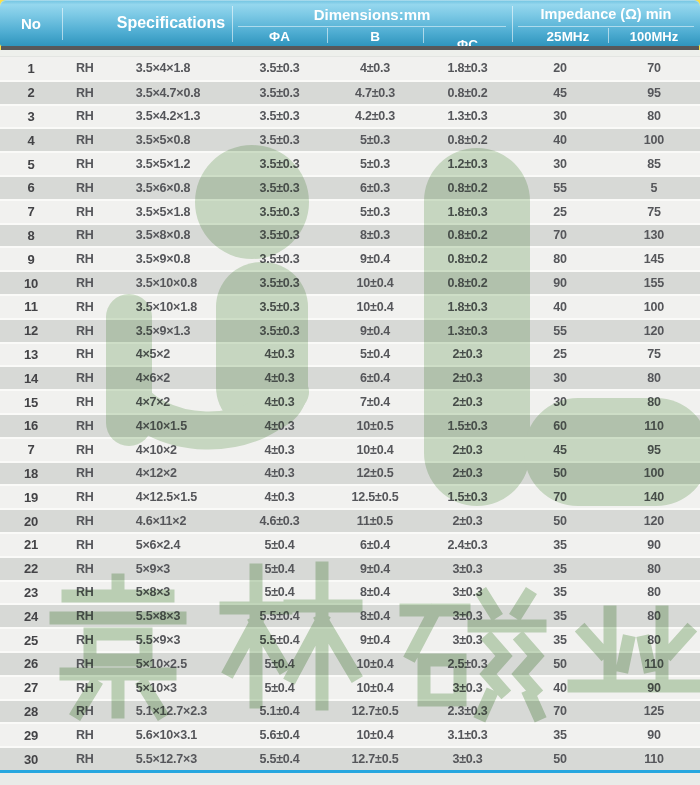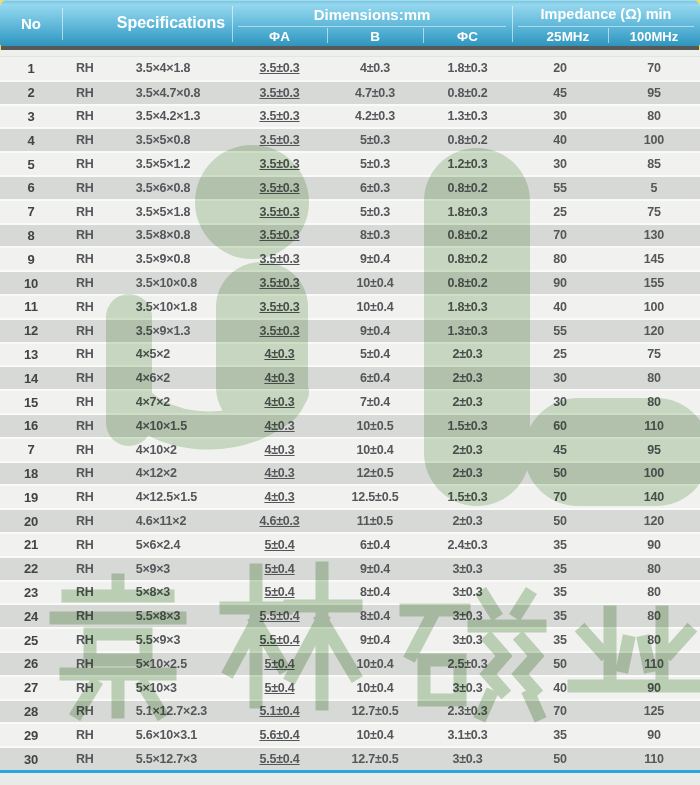--- a/index.html
+++ b/index.html
@@ -21,21 +21,21 @@
   }
   .thead-strip{position:absolute;left:1px;top:46px;width:698px;height:4px;background:#57585a;}
   .thead-gap{position:absolute;left:0;top:50px;width:700px;height:6px;background:#eef0ec;}
   .hcell{position:absolute;color:#ffffff;font-weight:bold;display:flex;align-items:center;justify-content:center;text-align:center;}
   .h-no{left:0;top:0;width:62px;height:46px;font-size:15px;}
   .h-spec{left:62px;top:0;width:170px;height:46px;font-size:16px;padding-left:24px;}
   .h-dim{left:232px;top:2px;width:280px;height:24px;font-size:15px;}
   .h-imp{left:512px;top:2px;width:188px;height:24px;font-size:14.5px;}
   .h-a{left:232px;top:26px;width:95px;height:20px;font-size:13.5px;}
   .h-b{left:327px;top:26px;width:96px;height:20px;font-size:13.5px;}
-  .h-c{left:423px;top:26px;width:89px;height:20px;font-size:13.5px;}
+  .h-c{left:423px;top:34px;width:89px;height:20px;font-size:13.5px;}
   .h-f25{left:512px;top:26px;width:96px;height:20px;font-size:13.5px;margin-left:8px;}
   .h-f100{left:608px;top:26px;width:92px;height:20px;font-size:13px;}
   .vsep{position:absolute;width:1px;background:rgba(255,255,255,.55);}
   .vs1{left:62px;top:8px;height:32px;}
   .vs2{left:232px;top:6px;height:36px;}
   .vs3{left:512px;top:6px;height:36px;}
   .vs4{left:327px;top:28px;height:15px;}
   .vs5{left:423px;top:28px;height:15px;}
   .vs6{left:608px;top:28px;height:15px;}
   .hsep{position:absolute;height:1px;background:rgba(255,255,255,.5);top:26px;}
@@ -46,21 +46,21 @@
   .tbody{position:absolute;left:0;top:56px;width:700px;}
   .row{display:flex;width:700px;height:23.8px;box-sizing:border-box;border-top:2px solid #fafaf8;}
   .row:first-child{border-top:1px solid #e3e5e2;}
   .row.odd{background:#f1f1ef;}
   .row.even{background:#d7d9d6;}
   .cell{display:flex;align-items:center;justify-content:center;
     font-size:12.5px;font-weight:bold;color:#55565a;letter-spacing:-0.2px;}
   .col-no{width:62px;color:#434346;font-size:13px;}
   .col-spec{width:170px;justify-content:flex-start;padding-left:14px;box-sizing:border-box;gap:32px;}
   .spec-prefix{margin-right:10px;}
-  .col-a{width:95px;text-decoration:underline;}
+  .col-a{width:95px;}
   .col-b{width:96px;}
   .col-c{width:89px;}
   .col-z1{width:96px;}
   .col-z2{width:92px;}
 
   .bottom-line{position:absolute;left:0;top:770px;width:700px;height:3px;background:#27a7df;}
   .bottom-bg{position:absolute;left:0;top:773px;width:700px;height:12px;background:#e9ebe8;}
 
   
   .watermark{

